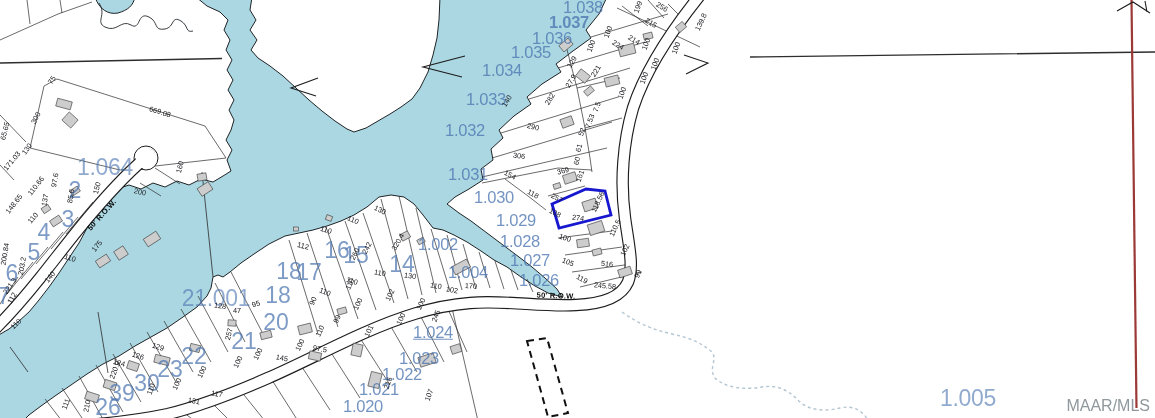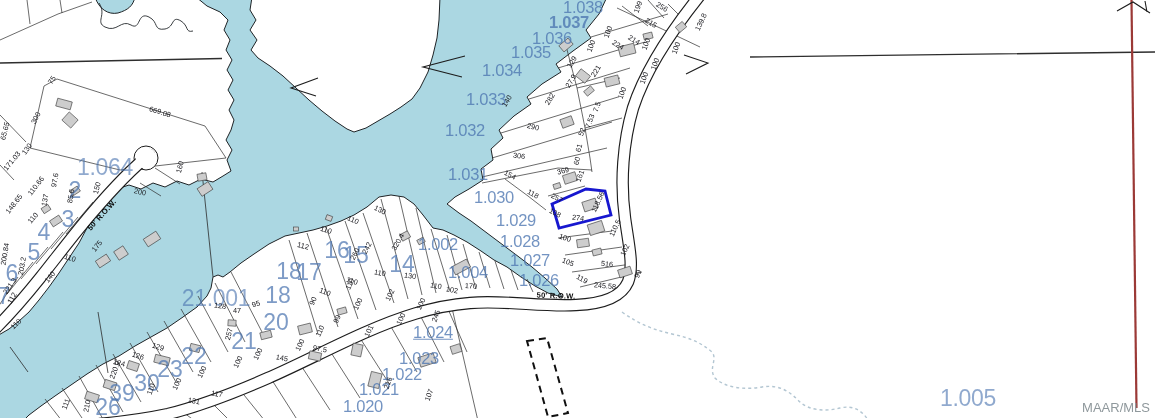--- a/index.html
+++ b/index.html
@@ -18,21 +18,21 @@
   .dashrect{stroke:#101010;stroke-width:2;fill:none;stroke-dasharray:7 5;}
   .stream{stroke:var(--stream);stroke-width:1.4;fill:none;stroke-dasharray:3 3;}
   .arrow{stroke:#1c1c1c;stroke-width:1.1;fill:none;}
   .squig{stroke:#23272a;stroke-width:.9;fill:none;}
   .lbl{position:absolute;white-space:nowrap;line-height:1;user-select:none;}
   .lbl.parcel{color:var(--labelblue);opacity:.78;font-size:16.5px;letter-spacing:-.3px;}
   .lbl.big{color:var(--labelblue);opacity:.62;font-size:23px;letter-spacing:-.3px;}
   .lbl.lot{color:var(--labelblue);opacity:.72;font-size:23px;}
   .lbl.dim{color:#17171c;font-size:7.3px;}
   .lbl.row{color:#0c0c0c;font-size:7.6px;font-weight:bold;letter-spacing:.2px;}
-  #watermark{position:absolute;right:5px;bottom:3px;color:#8f989c;font-size:13px;margin-left:24px;}
+  #watermark{position:absolute;right:5px;bottom:3px;color:#8f989c;font-size:16px;margin-left:24px;}
 </style>
 </head>
 <body>
 
 <div id="stage">
   <svg width="1155" height="418" viewBox="0 0 1155 418">
     <rect x="0" y="0" width="1155" height="418" fill="#ffffff"></rect>
 
     <path class="water" d="M607,-3
       L599,14 L586,30 L591,38 L573,51 L556,64 L561,72 L542,84 L527,97 L531,104 L514,116 L499,130

